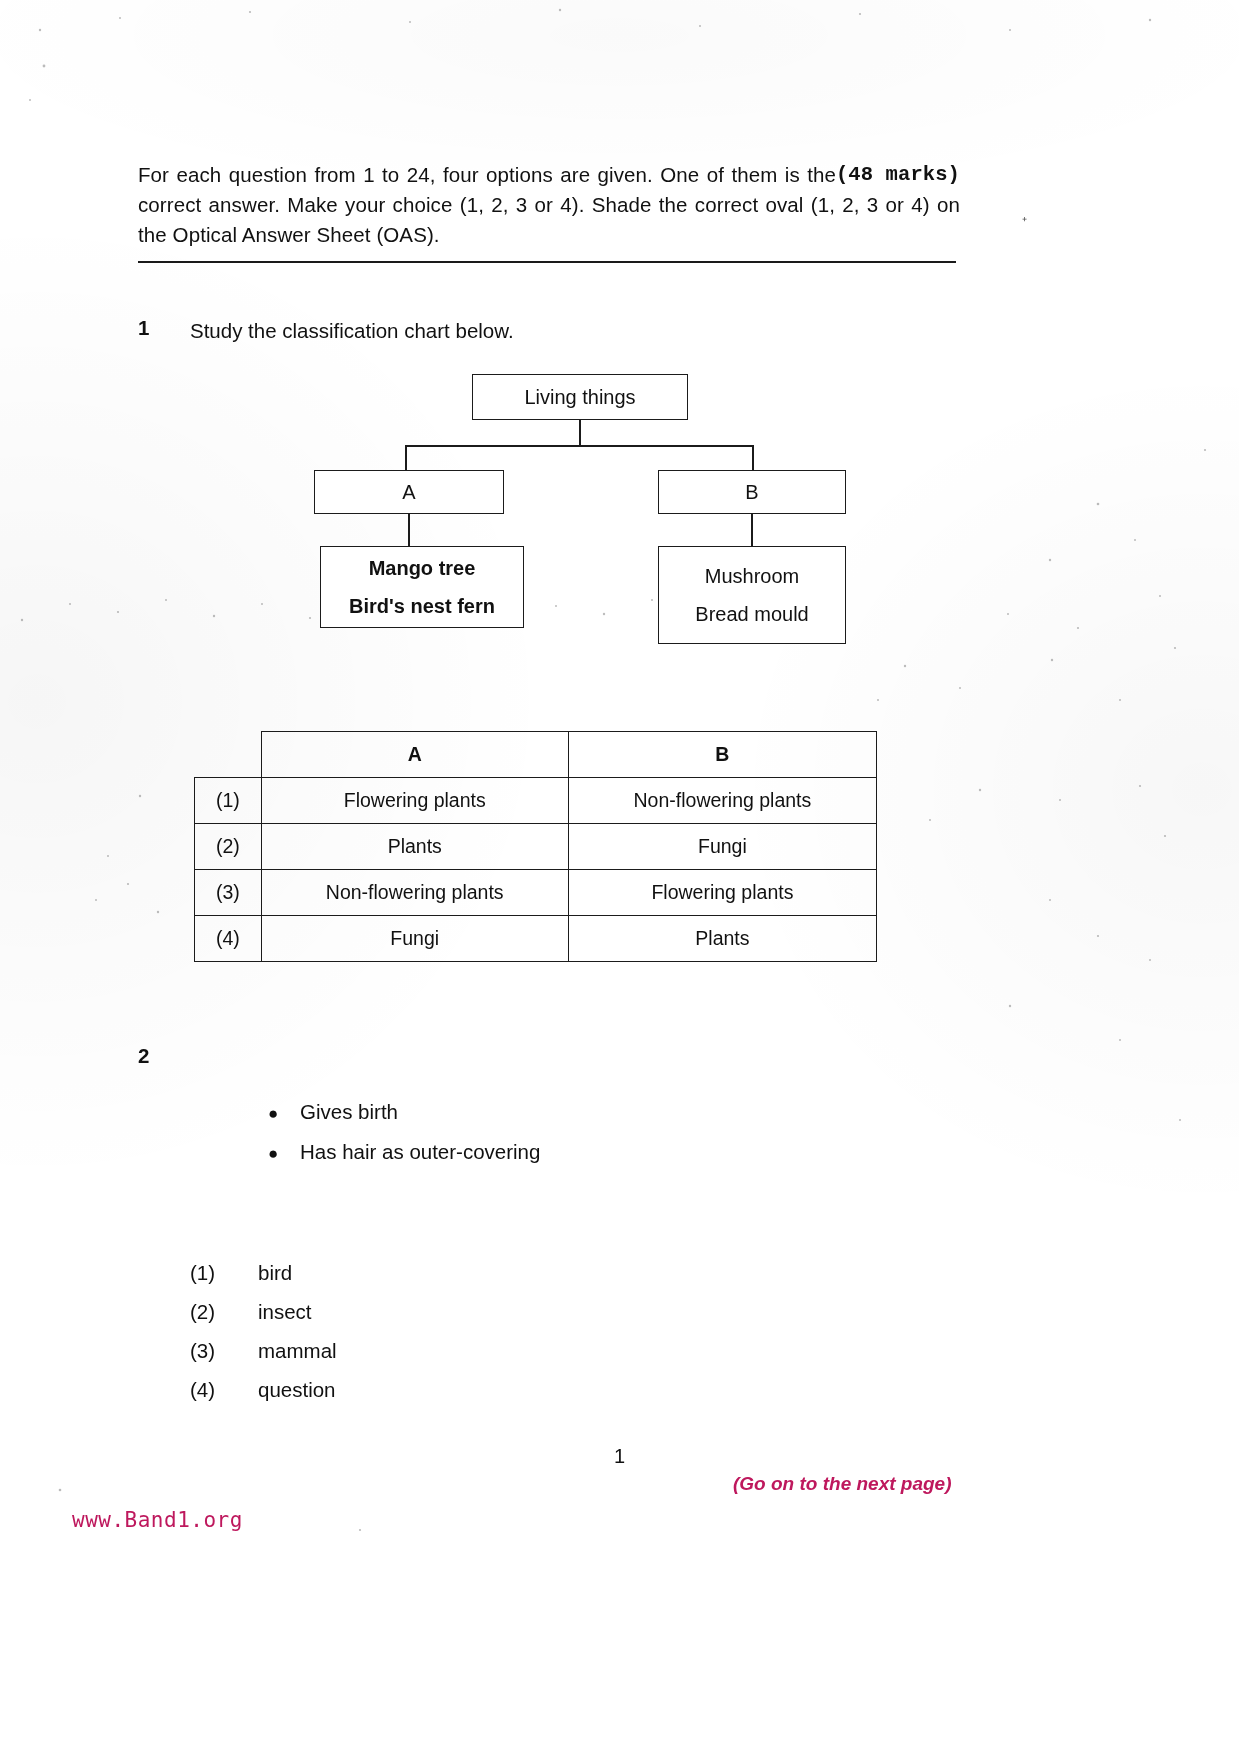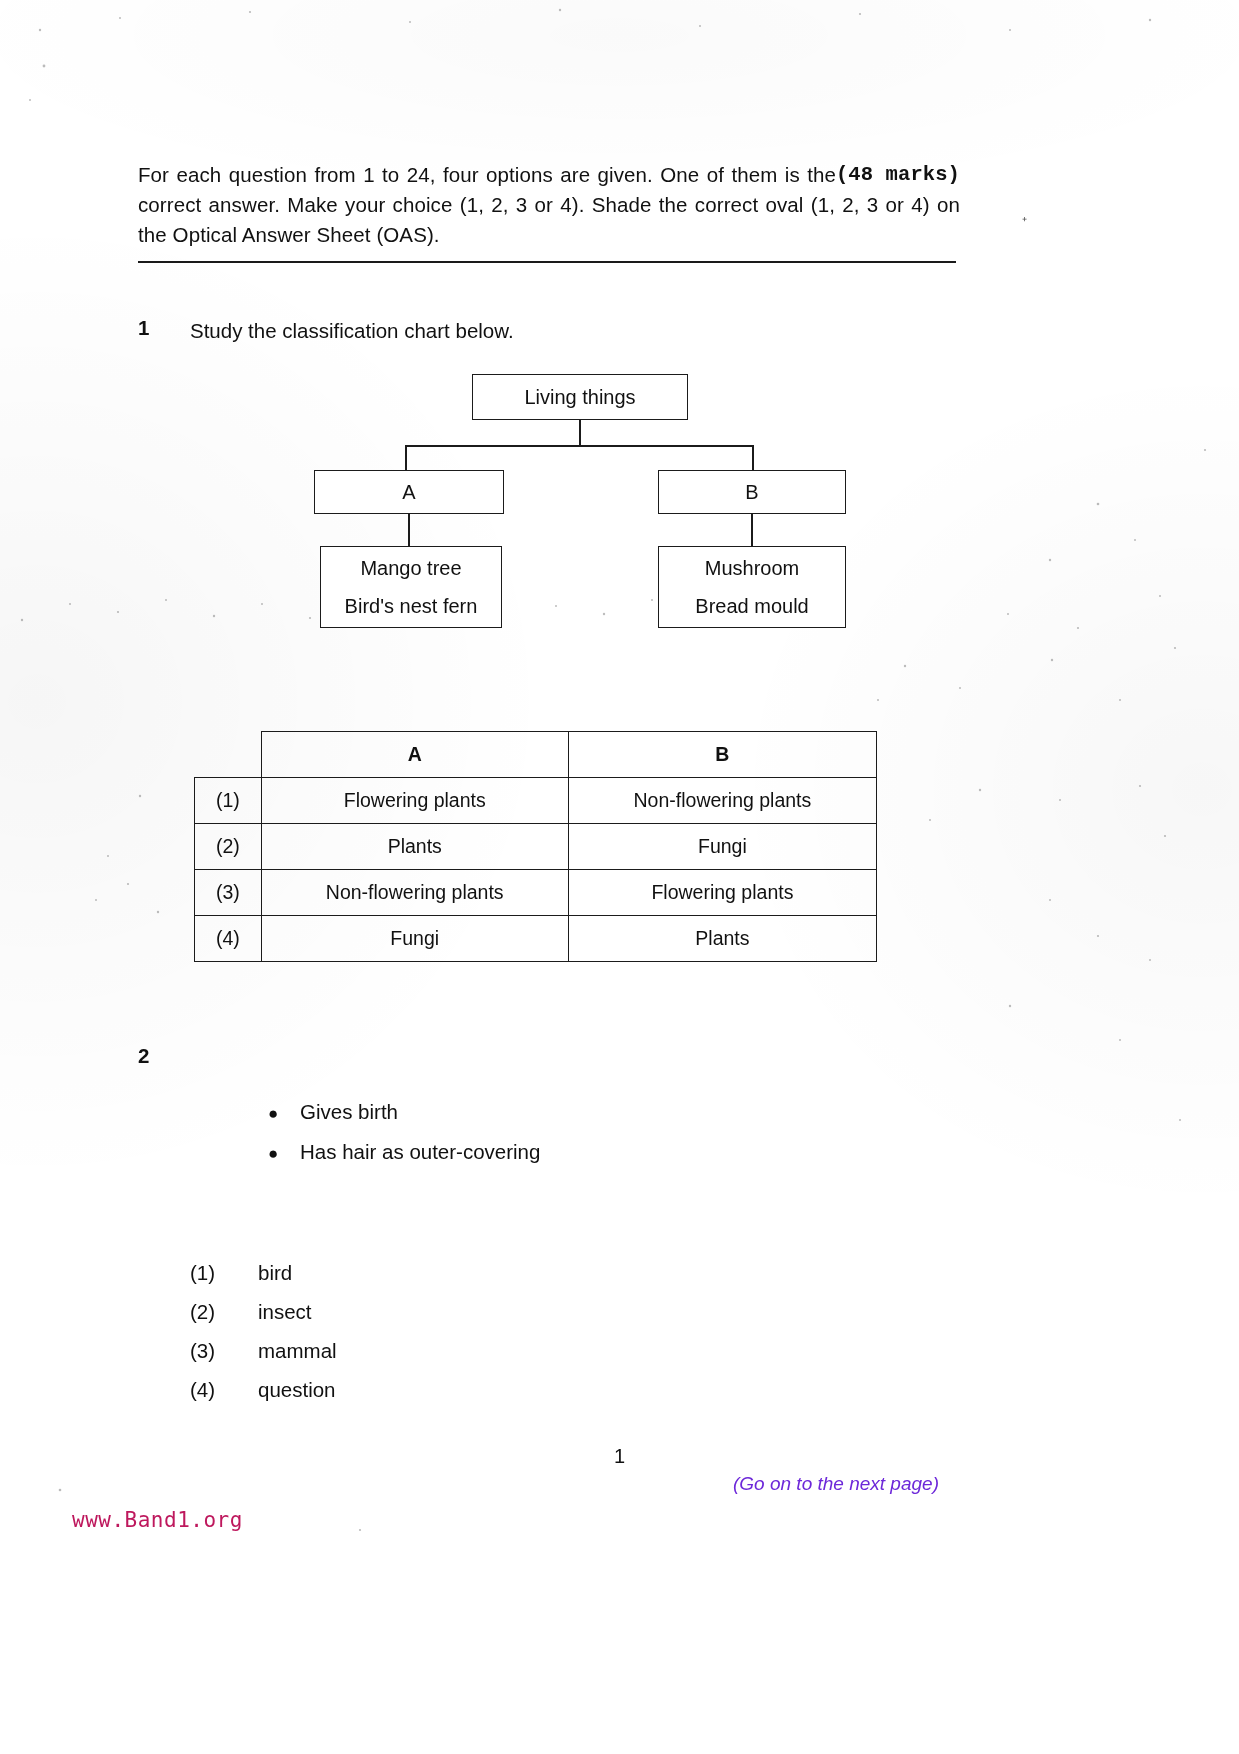--- a/index.html
+++ b/index.html
@@ -113,28 +113,29 @@
   }
   .node.groupB {
     left: 348px;
     top: 100px;
     width: 188px;
     height: 44px;
   }
   .node.leafA {
     left: 10px;
     top: 176px;
-    width: 182px;
+    width: 204px;
     height: 82px;
+    font-weight: bold;
   }
   .node.leafB {
     left: 348px;
     top: 176px;
     width: 188px;
-    height: 82px;
+    height: 98px;
   }
   .connector {
     position: absolute;
     background: #1b1b1b;
   }
   
   .c-root-down { left: 269px; top: 50px; width: 1.8px; height: 26px; }
   
   .c-bus { left: 95px; top: 75px; width: 349px; height: 1.8px; }
   
@@ -212,21 +213,22 @@
     width: 1239px;
     text-align: center;
     font-size: 20px;
   }
   .goon {
     position: absolute;
     left: 733px;
     top: 1473px;
     font-size: 19px;
     font-style: italic;
-    color: #6d28d9;
+    color: #be185d;
+    font-weight: bold;
   }
   .watermark {
     position: absolute;
     left: 72px;
     top: 1508px;
     font-family: "DejaVu Sans Mono", monospace;
     font-size: 21px;
     letter-spacing: 0.5px;
     color: #be185d;
   }

